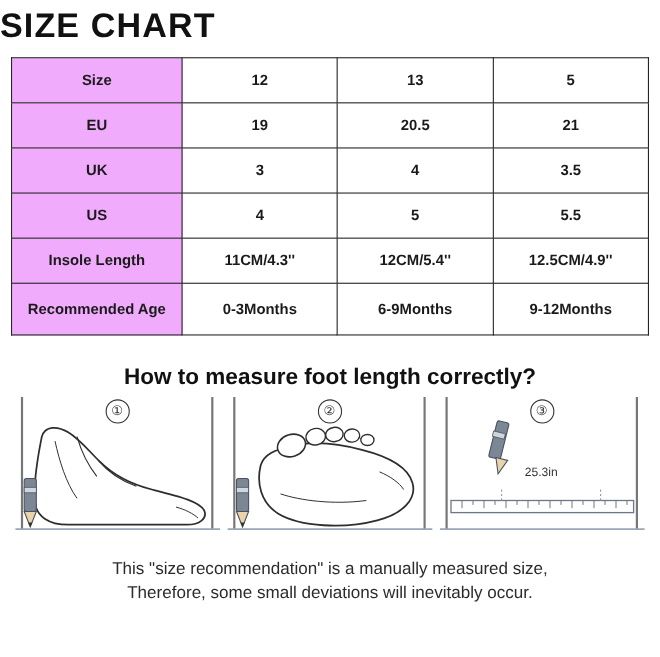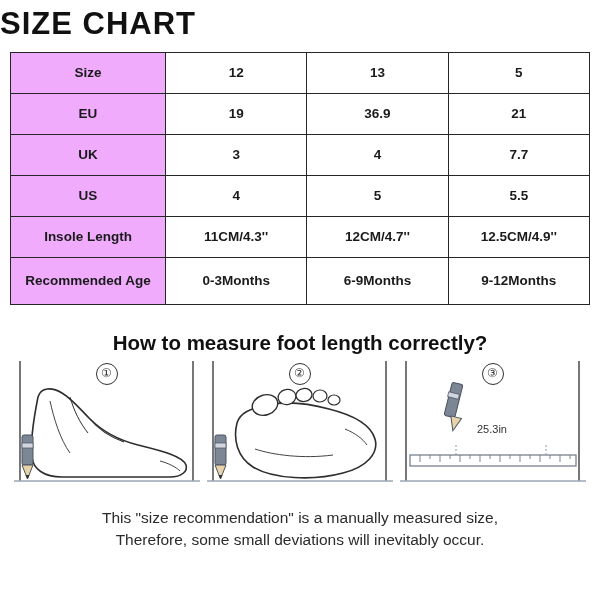--- a/index.html
+++ b/index.html
@@ -114,39 +114,39 @@
     <tbody>
       <tr>
         <td class="rowhead">Size</td>
         <td>12</td>
         <td>13</td>
         <td>5</td>
       </tr>
       <tr>
         <td class="rowhead">EU</td>
         <td>19</td>
-        <td>36.9</td>
+        <td>20.5</td>
         <td>21</td>
       </tr>
       <tr>
         <td class="rowhead">UK</td>
         <td>3</td>
         <td>4</td>
-        <td>7.7</td>
+        <td>3.5</td>
       </tr>
       <tr>
         <td class="rowhead">US</td>
         <td>4</td>
         <td>5</td>
         <td>5.5</td>
       </tr>
       <tr>
         <td class="rowhead">Insole Length</td>
         <td>11CM/4.3''</td>
-        <td>12CM/4.7''</td>
+        <td>12CM/5.4''</td>
         <td>12.5CM/4.9''</td>
       </tr>
       <tr class="tall">
         <td class="rowhead">Recommended Age</td>
         <td>0-3Months</td>
         <td>6-9Months</td>
         <td>9-12Months</td>
       </tr>
     </tbody>
   </table>

